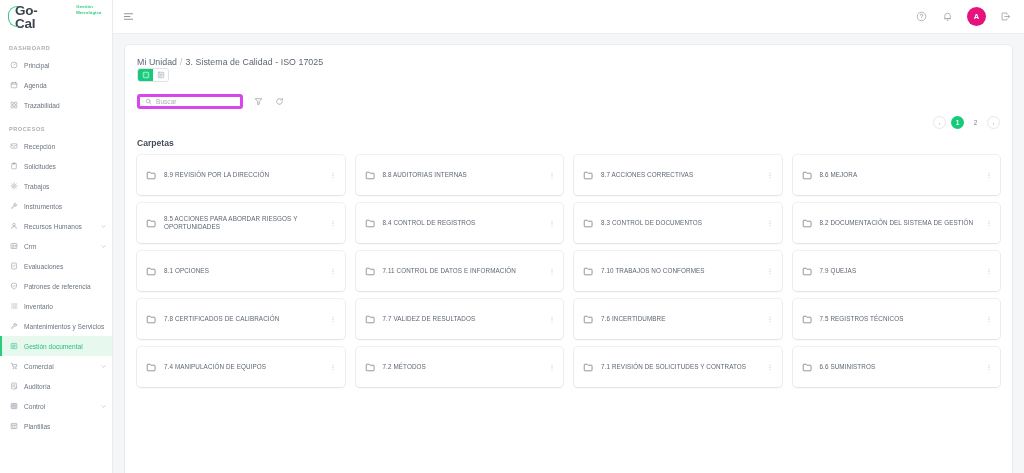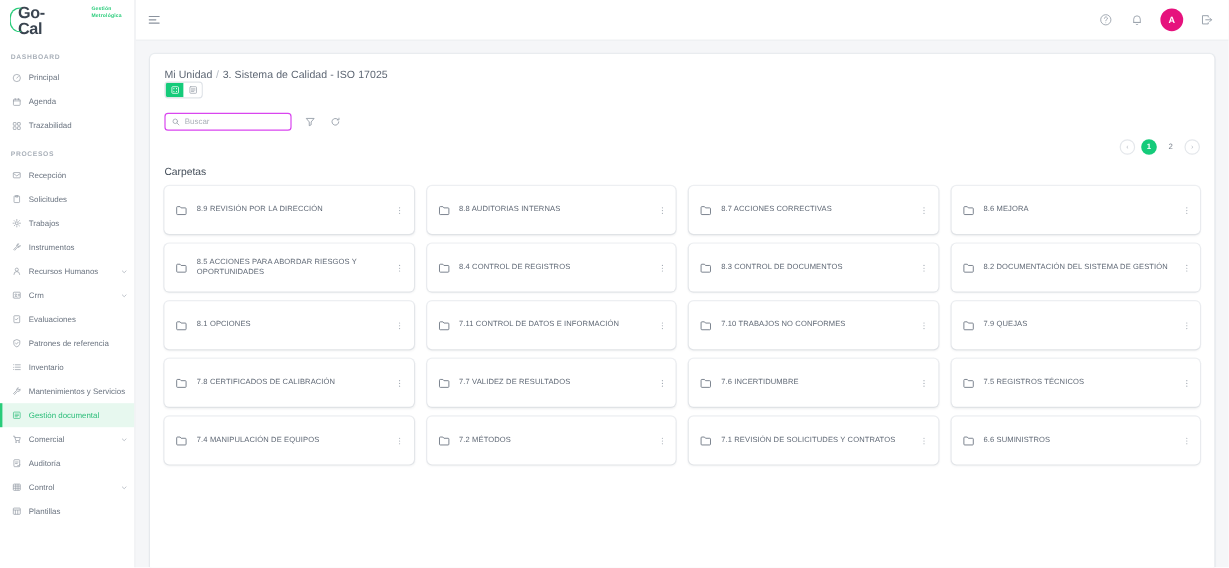--- a/index.html
+++ b/index.html
@@ -160,21 +160,21 @@
   .vt-btn svg { width: 8px; height: 8px; display: block; }
   .vt-btn.active { background: #15cb7a; color: #ffffff; }
 
   .toolbar {
     display: flex; align-items: center;
     gap: 10px;
     margin-top: 12px;
   }
   .search-box {
     width: 106px; height: 15px;
-    border: 1px solid #d946ef;
+    border: 3px solid #d946ef;
     border-radius: 3px;
     display: flex; align-items: center;
     padding: 0 5px;
     gap: 4px;
     background: #fff;
   }
   .search-box .sico { width: 7px; height: 7px; color: #9aa2ac; flex:0 0 7px; }
   .search-box .sico svg { width: 7px; height: 7px; display: block; }
   .search-box input {
     border: none; outline: none;
@@ -197,21 +197,21 @@
   .pager { display: flex; align-items: center; gap: 5px; }
   .pg {
     min-width: 13px; height: 13px; border-radius: 50%;
     display: flex; align-items: center; justify-content: center;
     font-size: 6.5px; color: #7a828d; cursor: pointer;
   }
   .pg.arrow { border: 1px solid #e4e7eb; color: #b4bac2; font-size: 6px; }
   .pg.active { background: #15cb7a; color: #fff; font-weight: 600; }
 
   .section-title {
-    font-size: 8.6px; font-weight: 400; color: #414b57;
+    font-size: 8.6px; font-weight: 700; color: #414b57;
     margin-top: 9px; margin-bottom: 7px;
   }
 
   .grid {
     display: grid;
     grid-template-columns: repeat(4, 1fr);
     gap: 8px 11px;
   }
   .folder-card {
     background: #ffffff;

